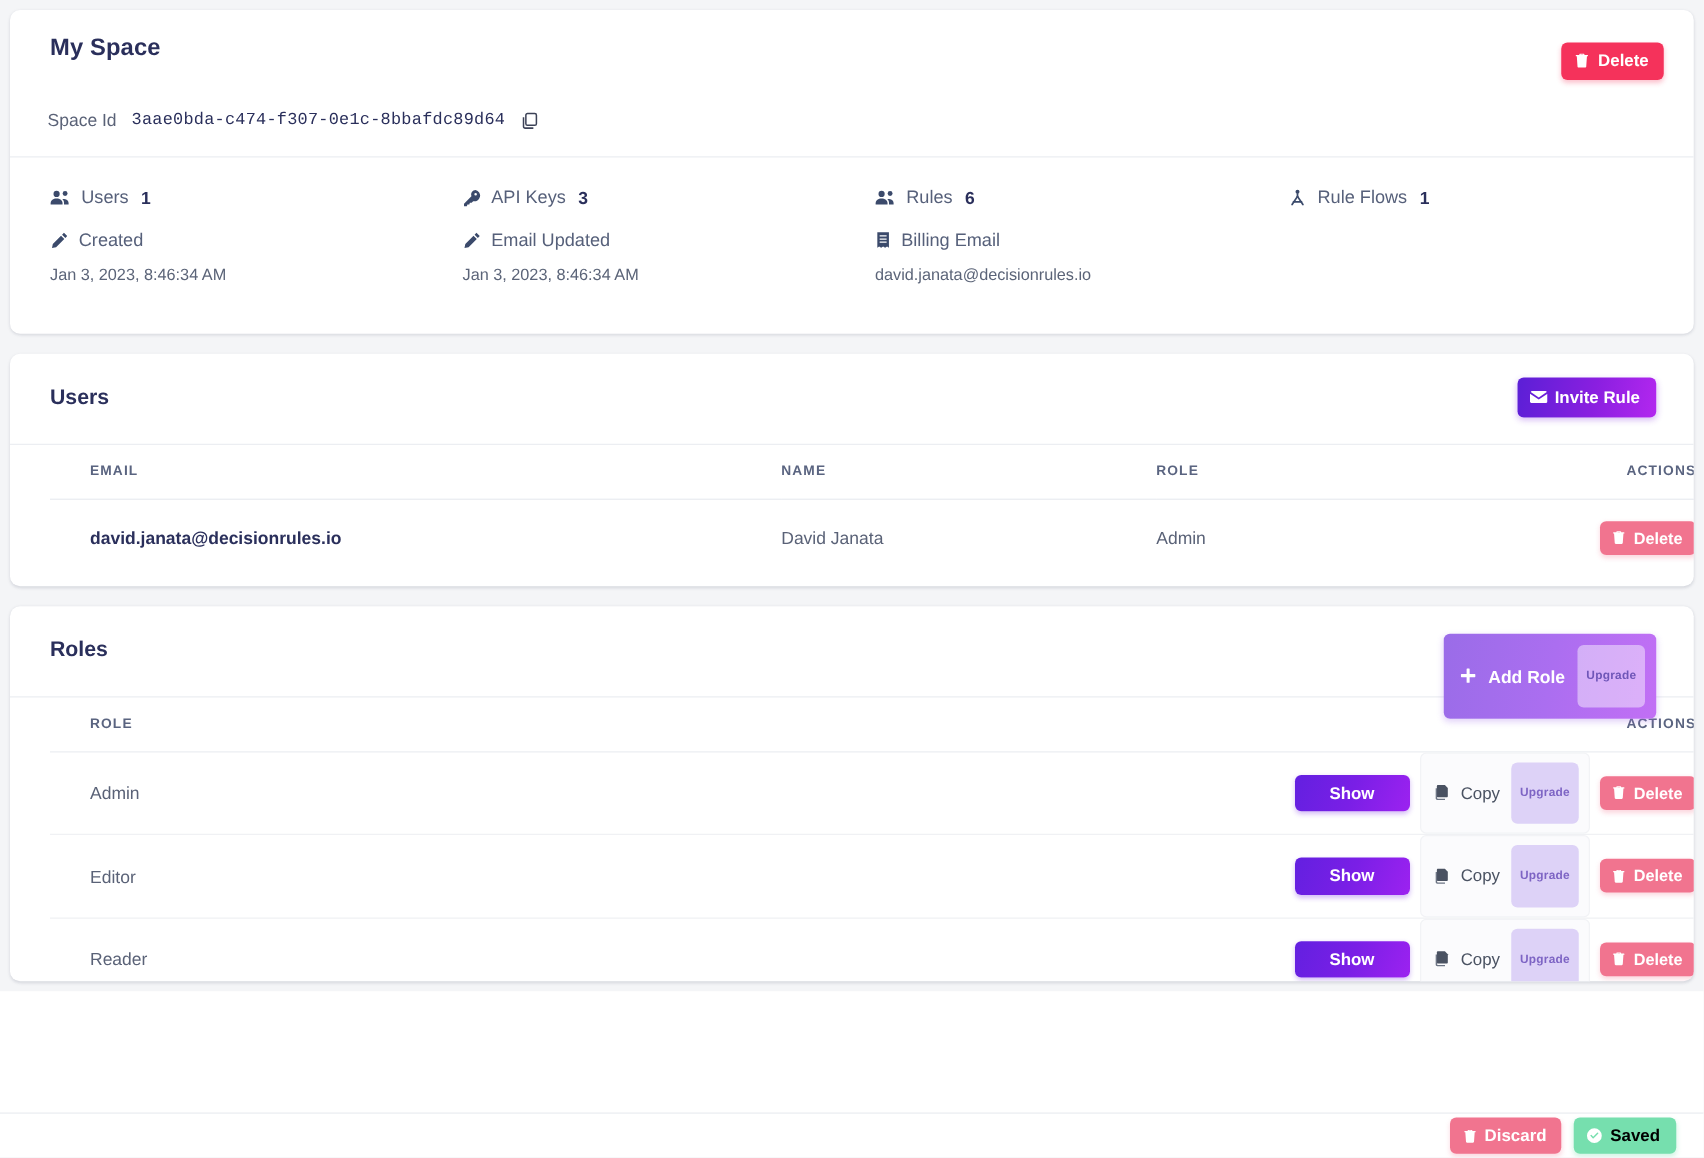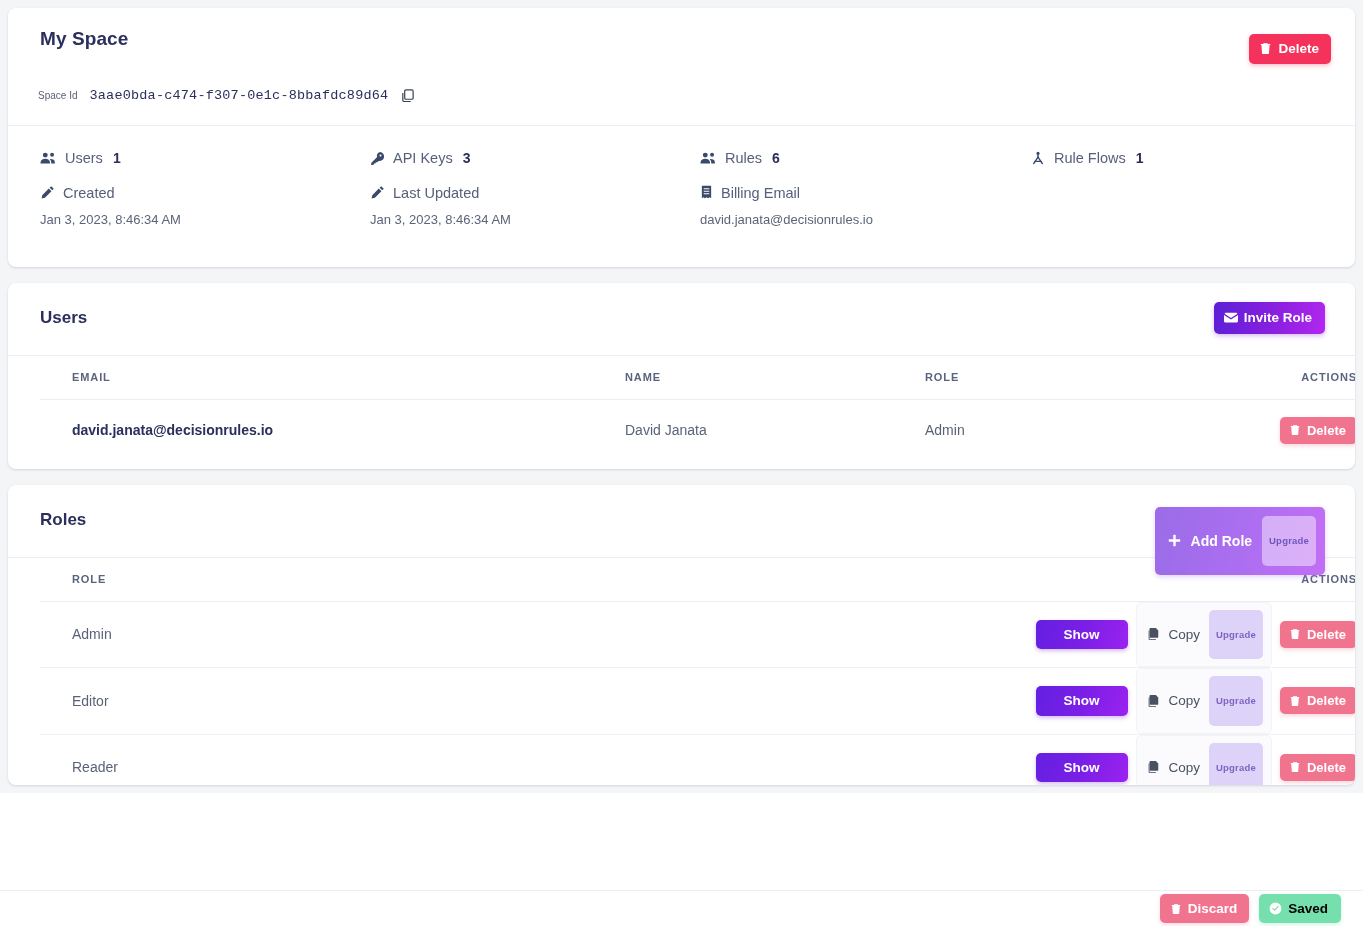--- a/index.html
+++ b/index.html
@@ -58,21 +58,21 @@
 
   .space-id-row {
     position: absolute;
     left: 30px;
     top: 80px;
     display: flex;
     align-items: center;
     gap: 12px;
   }
   .space-id-label {
-    font-size: 10px;
+    font-size: 14px;
     color: #5a6277;
     text-align: center;
   }
   .space-id-value {
     font-family: "Liberation Mono", monospace;
     font-size: 13.5px;
     color: #2a2f5b;
     letter-spacing: 0.2px;
   }
   .copy-id-btn {
@@ -393,21 +393,21 @@
           </span>
           <span class="lbl">API Keys</span>
           <span class="num">3</span>
         </div>
         <div class="stat-sub-head">
           <span class="ico">
             <svg width="15" height="15" viewBox="0 0 16 16" fill="#3b4a6b">
               <path d="M11.9 1.3l2.8 2.8-1.6 1.6-2.8-2.8 1.6-1.6zM9.4 3.8l2.8 2.8-7 7-3.5.7.7-3.5 7-7z"></path>
             </svg>
           </span>
-          <span class="lbl">Last Updated</span>
+          <span class="lbl">Email Updated</span>
         </div>
         <div class="stat-sub-val">Jan 3, 2023, 8:46:34 AM</div>
       </div>
 
       <div class="stat-col c2">
         <div class="stat-line">
           <span class="ico">
             <svg width="17" height="14" viewBox="0 0 20 16" fill="#3b4a6b">
               <circle cx="6.2" cy="4.6" r="2.9"></circle>
               <circle cx="14.2" cy="4.2" r="2.3"></circle>
@@ -452,21 +452,21 @@
     <div class="sec-head">
       <div class="sec-title">Users</div>
       <div class="sec-action">
         <button class="btn btn-invite">
           <span>
             <svg width="14" height="11" viewBox="0 0 16 12" fill="#ffffff">
               <path d="M.7 1.6 8 6.5l7.3-4.9A1.3 1.3 0 0 0 14.1.6H1.9A1.3 1.3 0 0 0 .7 1.6z"></path>
               <path d="M16 3.2 8 8.4 0 3.2v7.1c0 .7.6 1.3 1.3 1.3h13.4c.7 0 1.3-.6 1.3-1.3V3.2z"></path>
             </svg>
           </span>
-          <span>Invite Role</span>
+          <span>Invite Rule</span>
         </button>
       </div>
     </div>
 
     <table>
       <colgroup>
         <col style="width:585px">
           <col style="width:300px">
           <col style="width:290px">
           <col>

